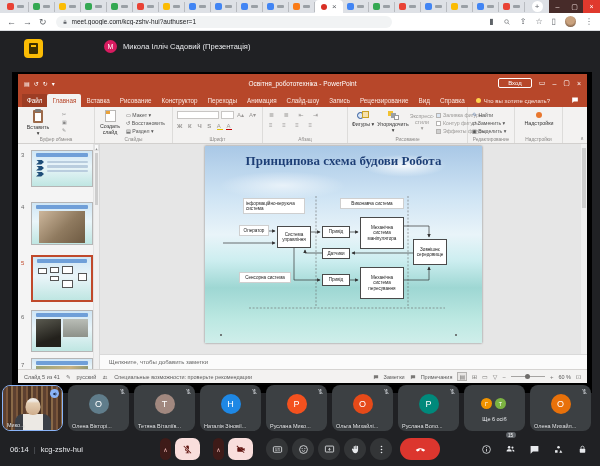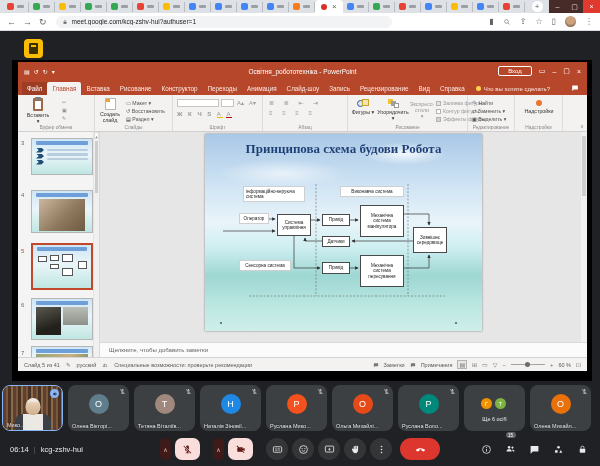--- a/index.html
+++ b/index.html
@@ -34,21 +34,21 @@
 
 
 .ybadge{position:absolute;left:24px;top:39px;width:19px;height:19px;border-radius:4px;background:#fbbc04;display:flex;align-items:center;justify-content:center}
 .ybadge i{display:block;width:9px;height:11px;background:#3c2f00;border-radius:1px;position:relative}
 .ybadge i::after{content:"";position:absolute;left:2px;top:2px;width:5px;height:1.5px;background:#fbbc04}
 .pbanner{position:absolute;left:104px;top:40px;display:flex;align-items:center;gap:6px}
 .pavatar{width:13px;height:13px;border-radius:50%;background:#d81b60;color:#fff;font-size:7px;display:flex;align-items:center;justify-content:center}
 .pname{font-size:7.5px;color:#e8eaed}
 
 
-.backdrop{position:absolute;left:12px;top:60px;width:580px;height:321px;background:#000}
+.backdrop{position:absolute;left:12px;top:72px;width:580px;height:321px;background:#000}
 .ppt{position:absolute;left:6px;top:2px;width:569px;height:309px;background:#fff;font-family:"Liberation Sans",sans-serif}
 .titlebar{position:absolute;left:0;top:0;right:0;height:18px;background:#b7472a;color:#fff;display:flex;align-items:center;padding:0 6px}
 .qat{display:flex;gap:4px;font-size:6px;z-index:2}
 .ppt-title{position:absolute;left:0;right:0;text-align:center;font-size:6.5px;color:#fff}
 .tb-ctl{margin-left:auto;display:flex;align-items:center;gap:7px;z-index:2}
 .vhod{border:1px solid #fff;border-radius:2px;font-size:6px;padding:1px 9px}
 .tb-ctl .wg{font-size:7px}
 .tabrow{position:absolute;left:0;top:18px;right:0;height:15px;background:#b7472a;display:flex;align-items:flex-end;padding-left:4px;color:#fbe8e2}
 .ptab{font-size:6.3px;height:13px;line-height:13px;padding:0 5px;white-space:nowrap}
 .ptab.file{background:rgba(0,0,0,.14);color:#fff}
@@ -332,20 +332,24 @@
       <span class="g">☆</span>
       <span class="g">▯</span>
       <span class="tb-av"></span>
       <span class="g">⋮</span>
     </div>
   </div>
 
   <div class="ybadge">
       <i></i>
     </div>
+  <div class="pbanner">
+    <span class="pavatar">М</span>
+    <span class="pname">Микола Ілліч Садовий (Презентація)</span>
+  </div>
 
   <div class="backdrop">
     <div class="ppt">
 
       <div class="titlebar">
         <div class="qat">
           <span>▤</span>
           <span>↺</span>
           <span>↻</span>
           <span>▾</span>

